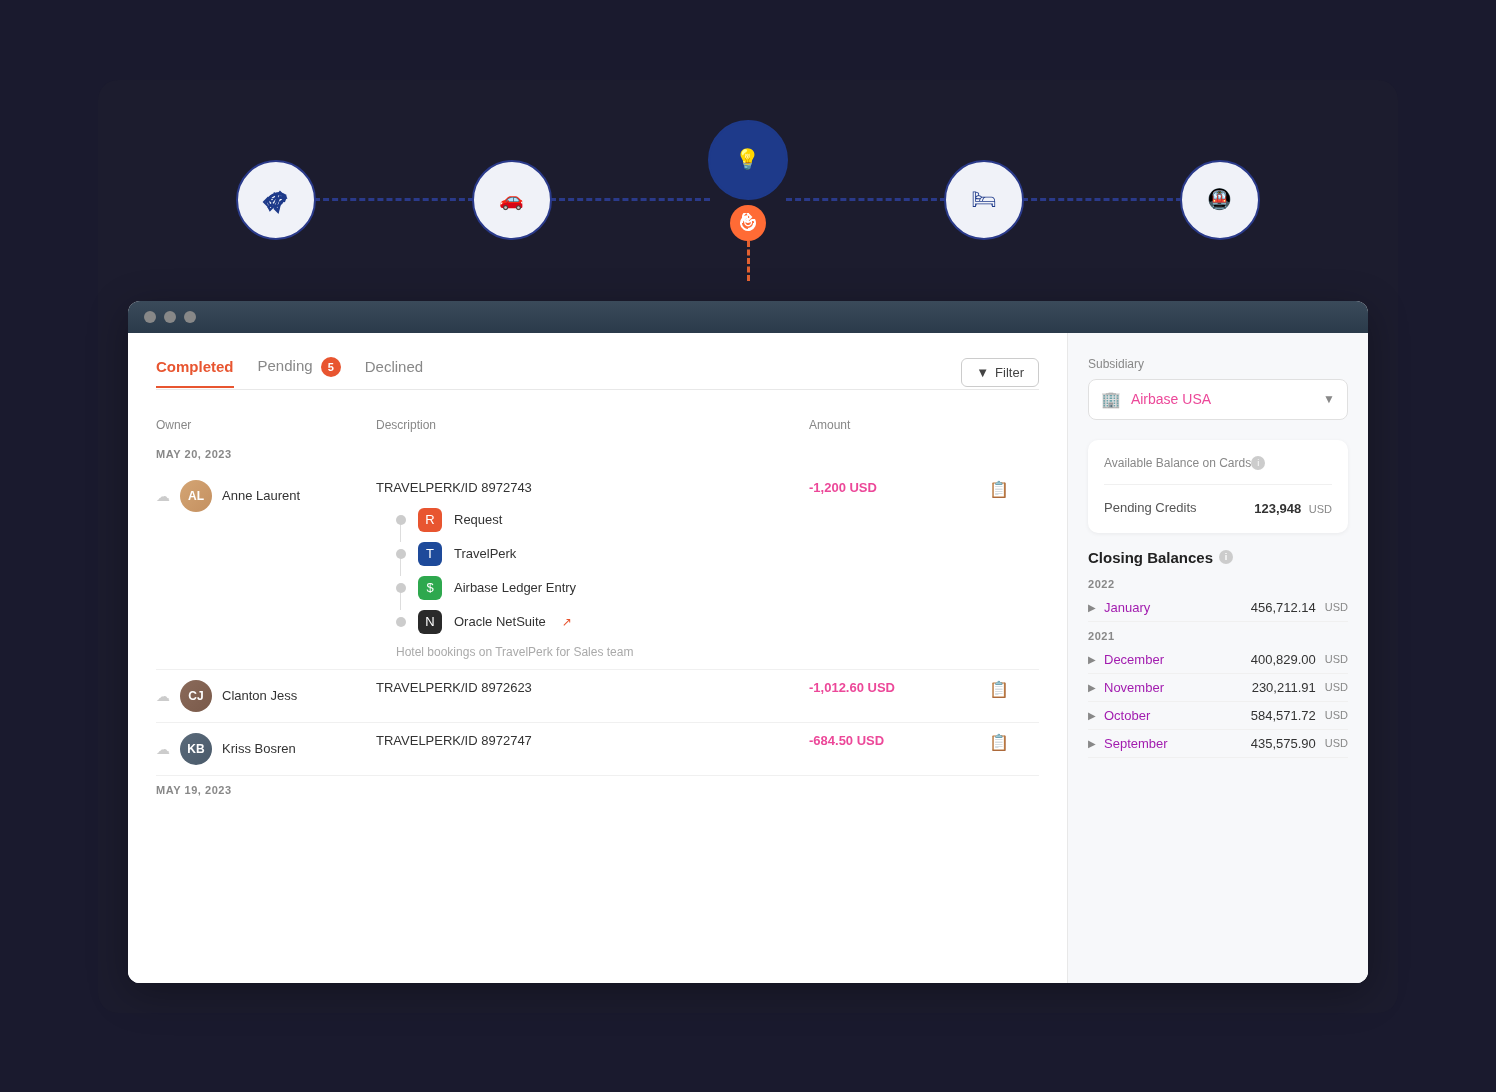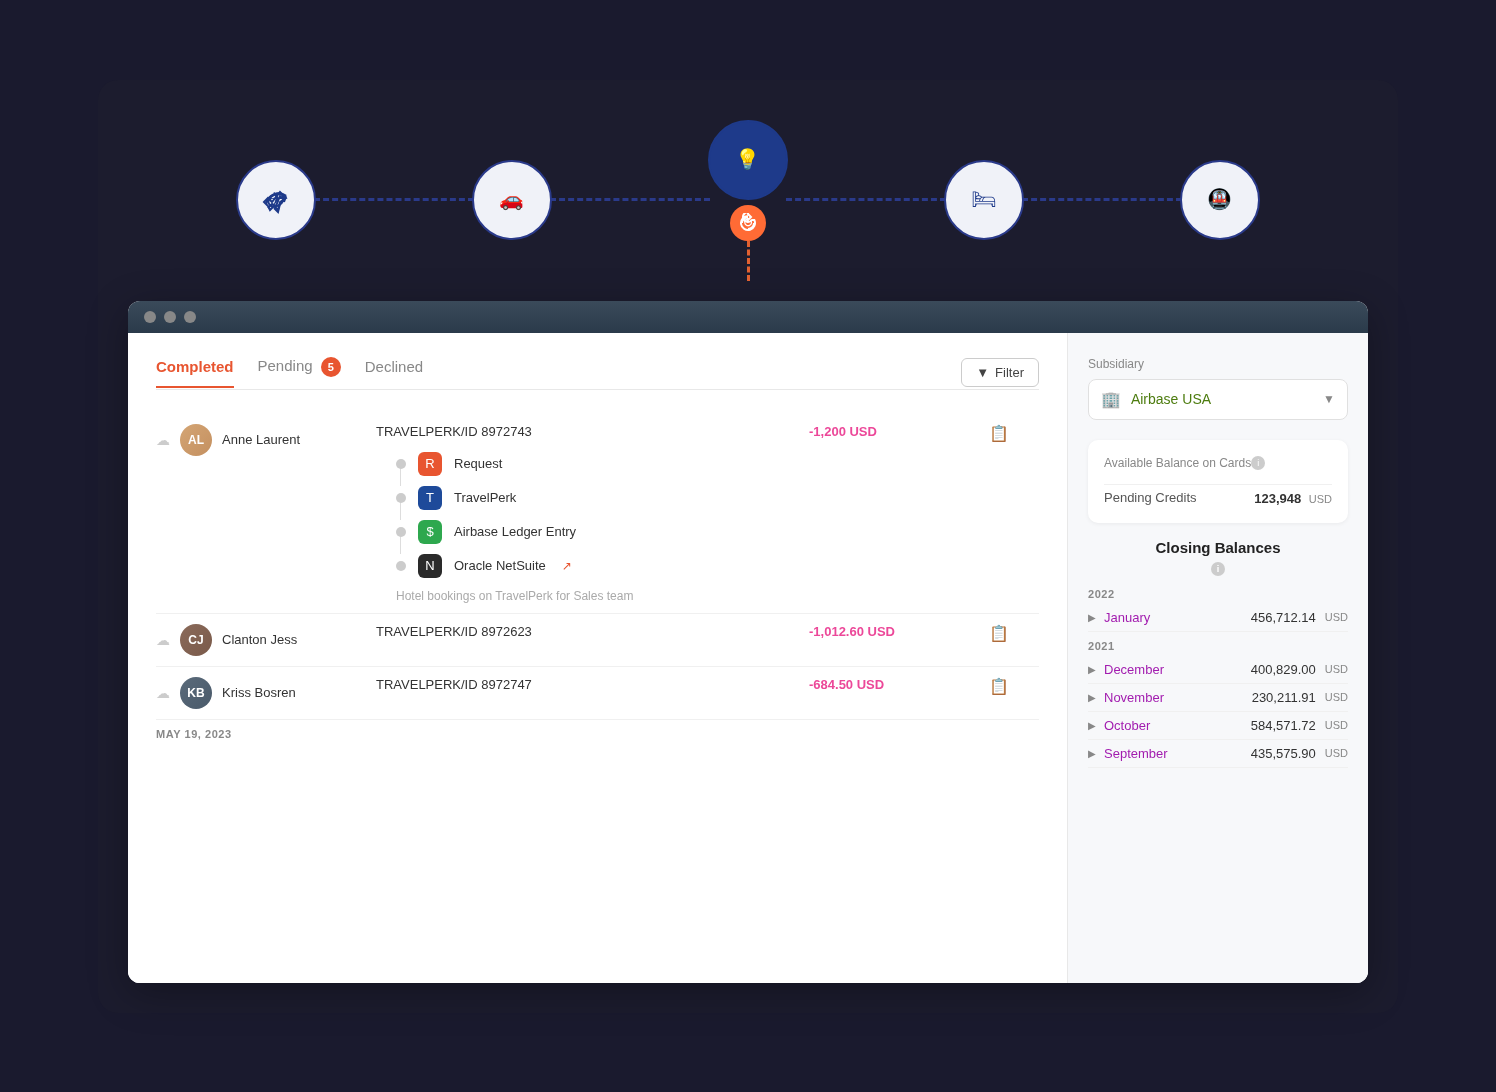--- a/index.html
+++ b/index.html
@@ -402,21 +402,21 @@
       cursor: pointer;
     }
 
     .subsidiary-building {
       color: #666;
       font-size: 16px;
     }
 
     .subsidiary-name {
       font-size: 14px;
-      color: #4d7c0f;
+      color: #ec4899;
       font-weight: 500;
       flex: 1;
     }
 
     .chevron-down {
       color: #888;
       font-size: 12px;
     }
 
     .balance-card {
@@ -459,21 +459,21 @@
       color: #888;
       font-weight: 400;
       margin-left: 6px;
     }
 
     .pending-row {
       display: flex;
       justify-content: space-between;
       align-items: center;
       margin-top: 14px;
-      padding-top: 4px;
+      padding-top: 14px;
       border-top: 1px solid #f0f0f0;
     }
 
     .pending-label {
       font-size: 13px;
       color: #555;
     }
 
     .pending-value {
       font-size: 13px;
@@ -492,21 +492,20 @@
     }
 
     .closing-title {
       font-size: 15px;
       font-weight: 700;
       color: #222;
       margin-bottom: 12px;
       display: flex;
       align-items: center;
       gap: 6px;
-      flex-direction: column;
     }
 
     .year-label {
       font-size: 11px;
       color: #888;
       font-weight: 600;
       letter-spacing: 0.05em;
       margin: 8px 0 4px 0;
     }
 
@@ -634,21 +633,28 @@
             <span>Pending</span>
             <span class="badge">5</span>
           </div>
           <div class="tab">Declined</div>
           <button class="filter-btn">
             <span>▼</span>
             <span>Filter</span>
           </button>
         </div>
 
-
+        <div class="table-header">
+          <div>Owner</div>
+          <div>Description</div>
+          <div>Amount</div>
+          <div></div>
+        </div>
+
+        <div class="date-section">MAY 20, 2023</div>
 
         <div class="transaction-row">
           <div class="owner-cell">
             <span class="cloud-icon">☁</span>
             <div class="avatar avatar-anne">AL</div>
             <span class="owner-name">Anne Laurent</span>
           </div>
           <div>
             <div class="description-cell">TRAVELPERK/ID 8972743</div>
 

